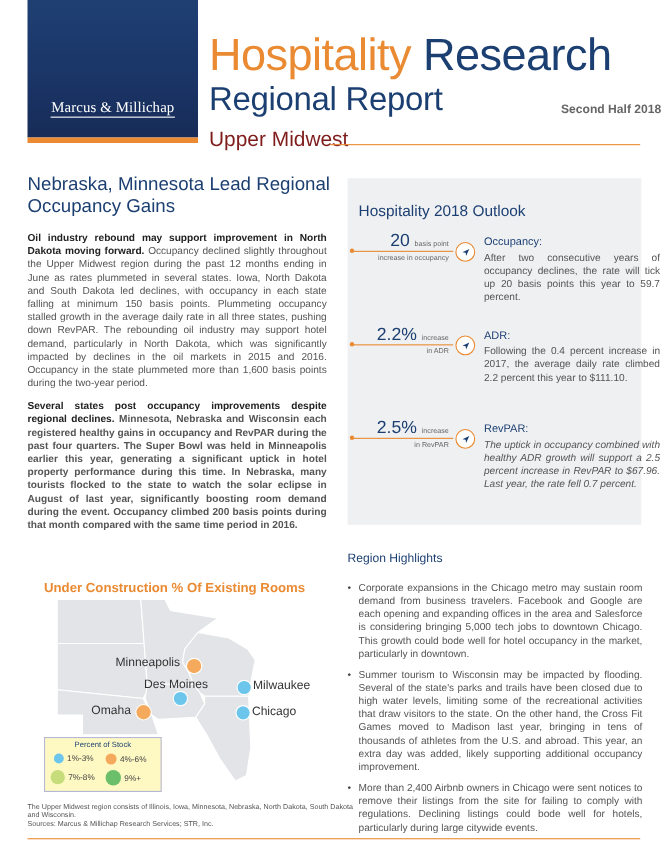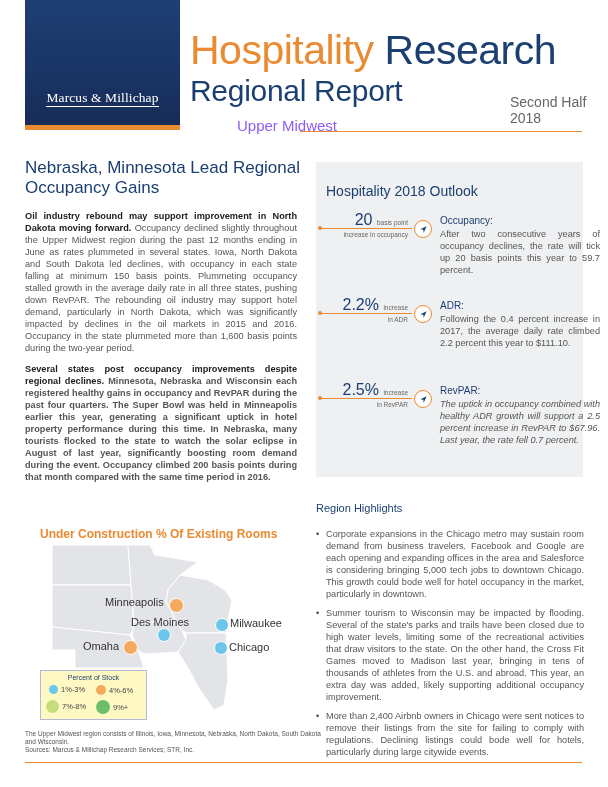--- a/index.html
+++ b/index.html
@@ -11,22 +11,22 @@
   #brand-block { left:25px; top:0; width:155px; height:125px;
     background:linear-gradient(#1f3f73, #1a3466 60%, #172c57); }
   #brand-strip { left:25px; top:125px; width:155px; height:5px; background:#ea8a32; }
   #brand-logo { left:25px; top:90px; width:155px; text-align:center; color:#fff;
     font-family:"Liberation Serif", serif; font-size:13.5px; letter-spacing:0.1px; }
   #brand-logo span { border-bottom:1px solid #fff; padding-bottom:1px; }
   #title-main { left:190px; top:28px; font-size:41px; line-height:44px; letter-spacing:-0.5px; white-space:nowrap; }
   #title-main .a { color:#ea8a32; }
   #title-main .b { color:#1c3f72; }
   #title-sub { left:190px; top:74px; font-size:30px; line-height:34px; color:#1c3f72; letter-spacing:-0.3px; }
-  #edition { left:510px; top:94px; font-size:14px; color:#666; }
-  #region-name { left:190px; top:117px; font-size:15px; color:#8b5cf6;margin-left:47px; }
+  #edition { left:510px; top:94px; font-size:11px; color:#666;font-weight:bold; }
+  #region-name { left:190px; top:117px; font-size:19px; color:#7f1d1d; }
   #region-rule { left:300px; top:131px; width:282px; height:1px; background:#ea8a32; }
 
   
   #lead-title { left:25px; top:158px; width:280px; font-size:17px; line-height:20px; color:#1c3f72; }
   .para { left:25px; width:272px; font-size:9.2px; line-height:12px; color:#555; text-align:justify; }
   .para b { color:#222; }
   #para1 { top:210px; }
   #para2 { top:363px;font-weight:bold; }
 
   

